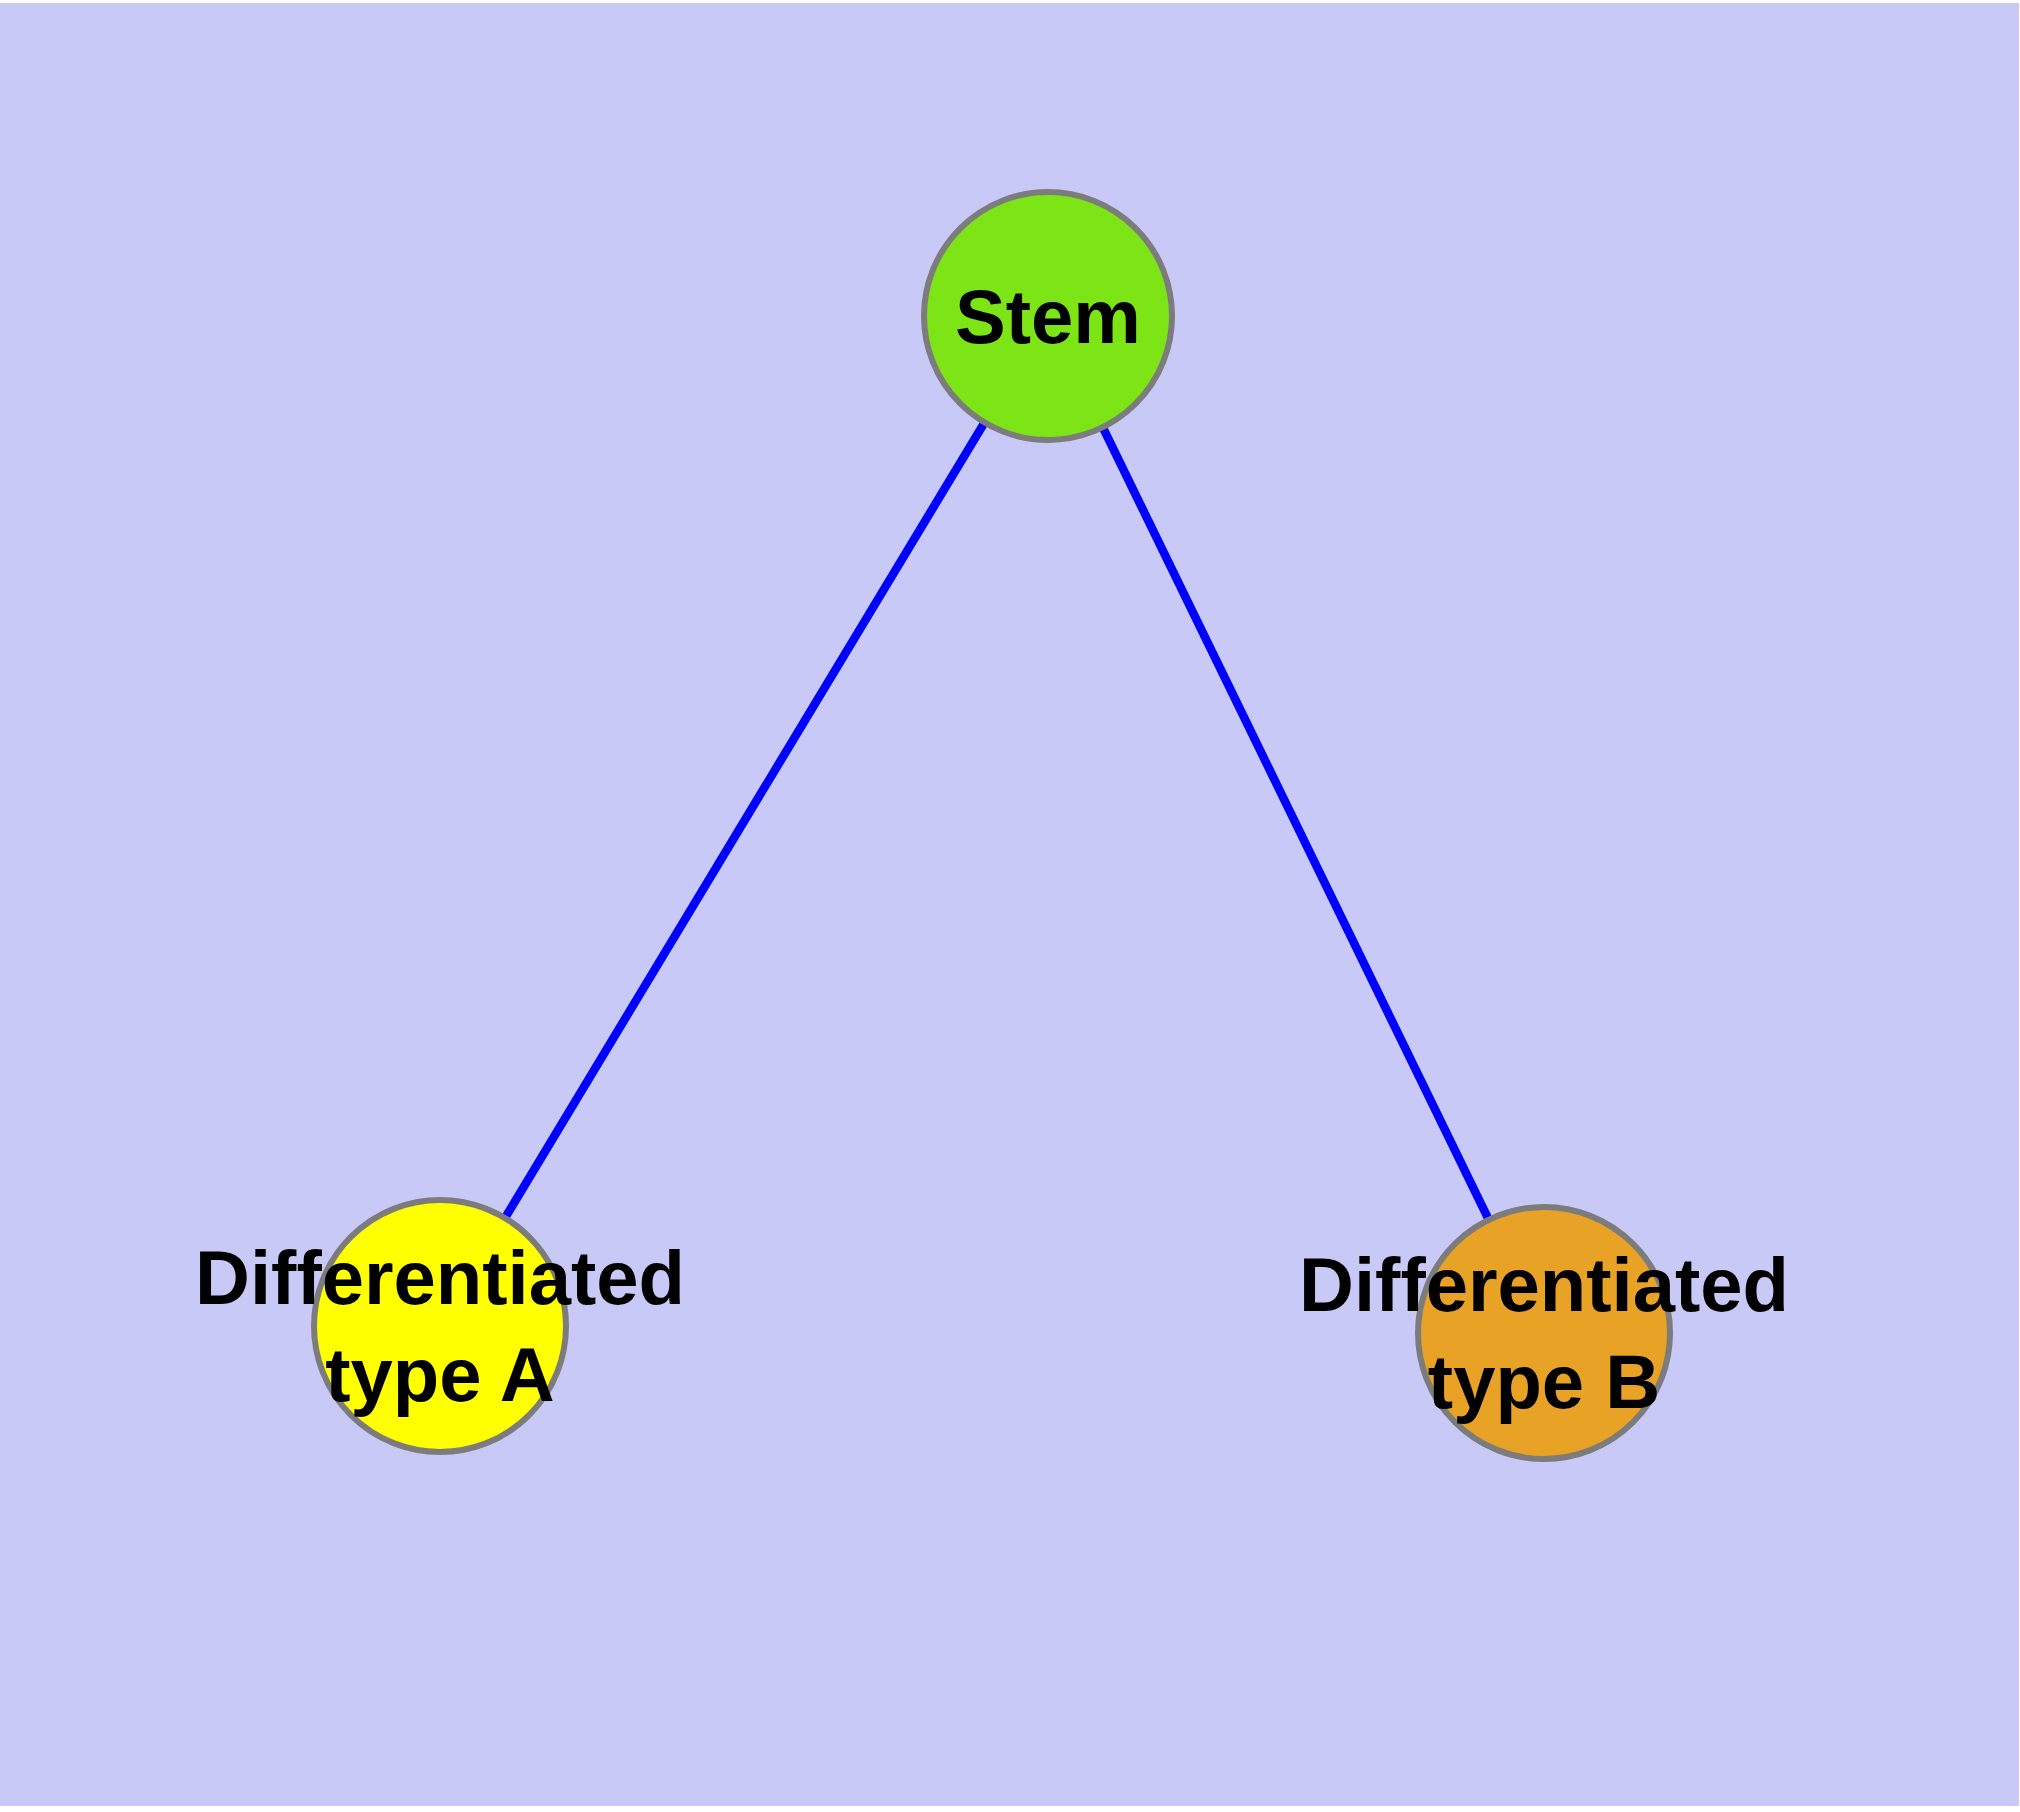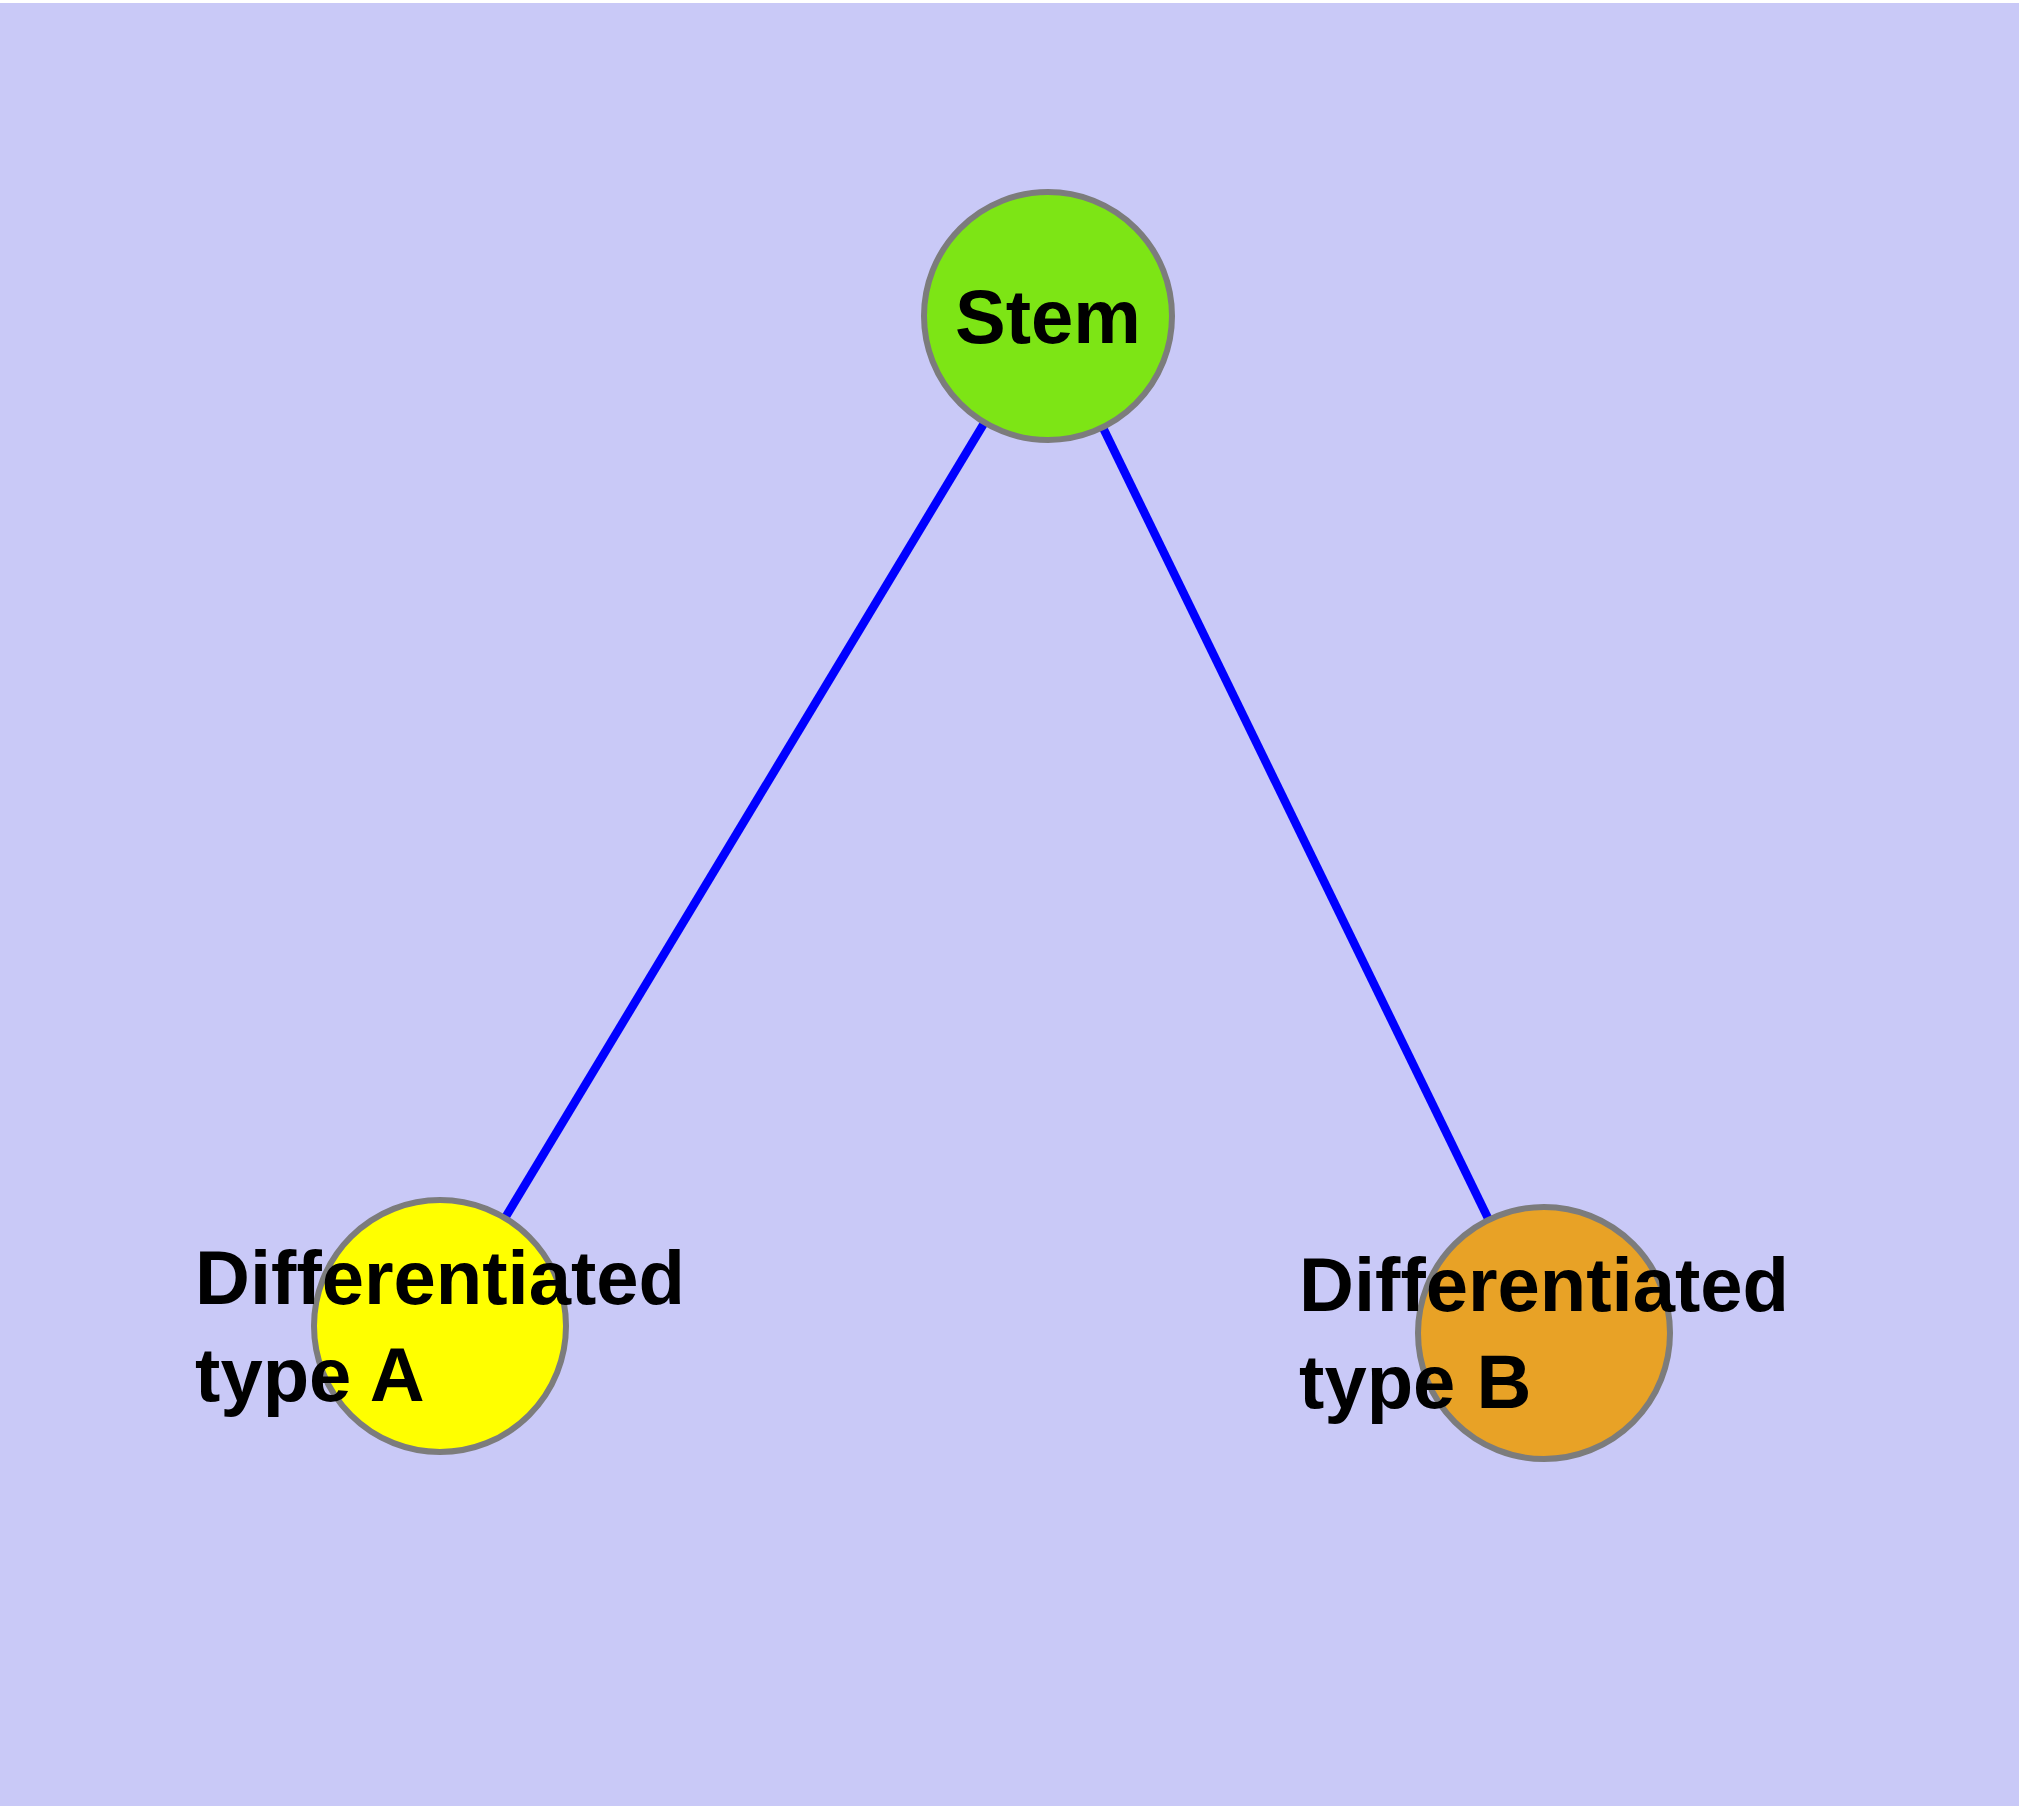--- a/index.html
+++ b/index.html
@@ -32,20 +32,21 @@
     z-index: 2;
   }
   .node-label {
     position: absolute;
     left: 50%; top: 50%;
     transform: translate(-50%, -50%);
     font-weight: bold;
     font-size: 76px;
     line-height: 97px;
     letter-spacing: 0;
+    text-align: center;
     white-space: pre;
     color: #000000;
   }
 </style>
 </head>
 <body>
 
 <div class="diagram-bg" style="background: rgb(201, 201, 247);"></div>
 
 <svg class="edges-layer" xmlns="http://www.w3.org/2000/svg" viewBox="0 0 2384 2138" width="2021" height="1812">

